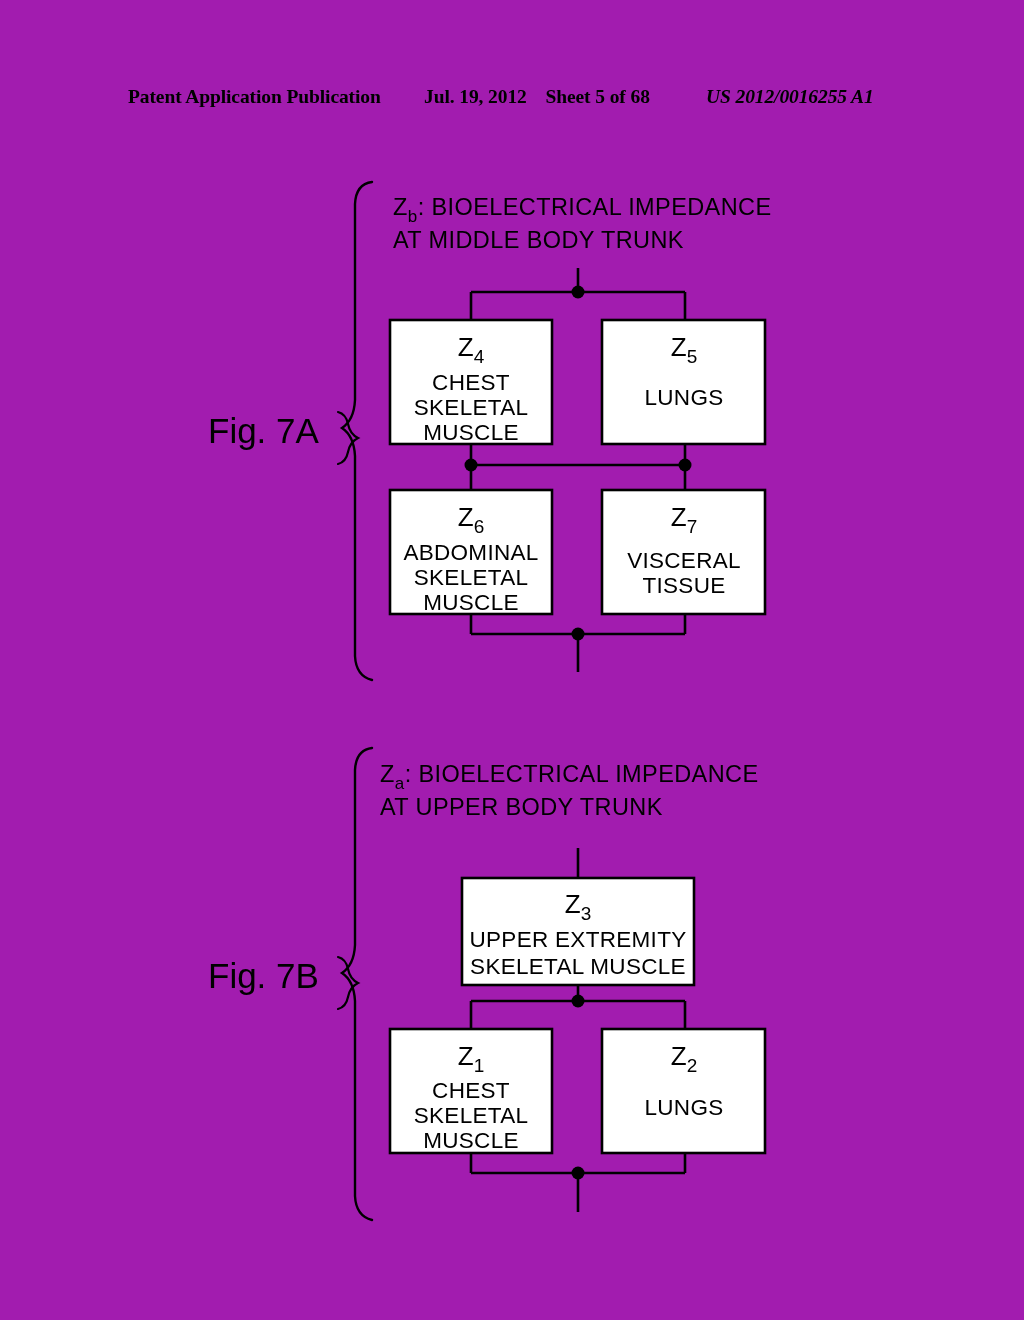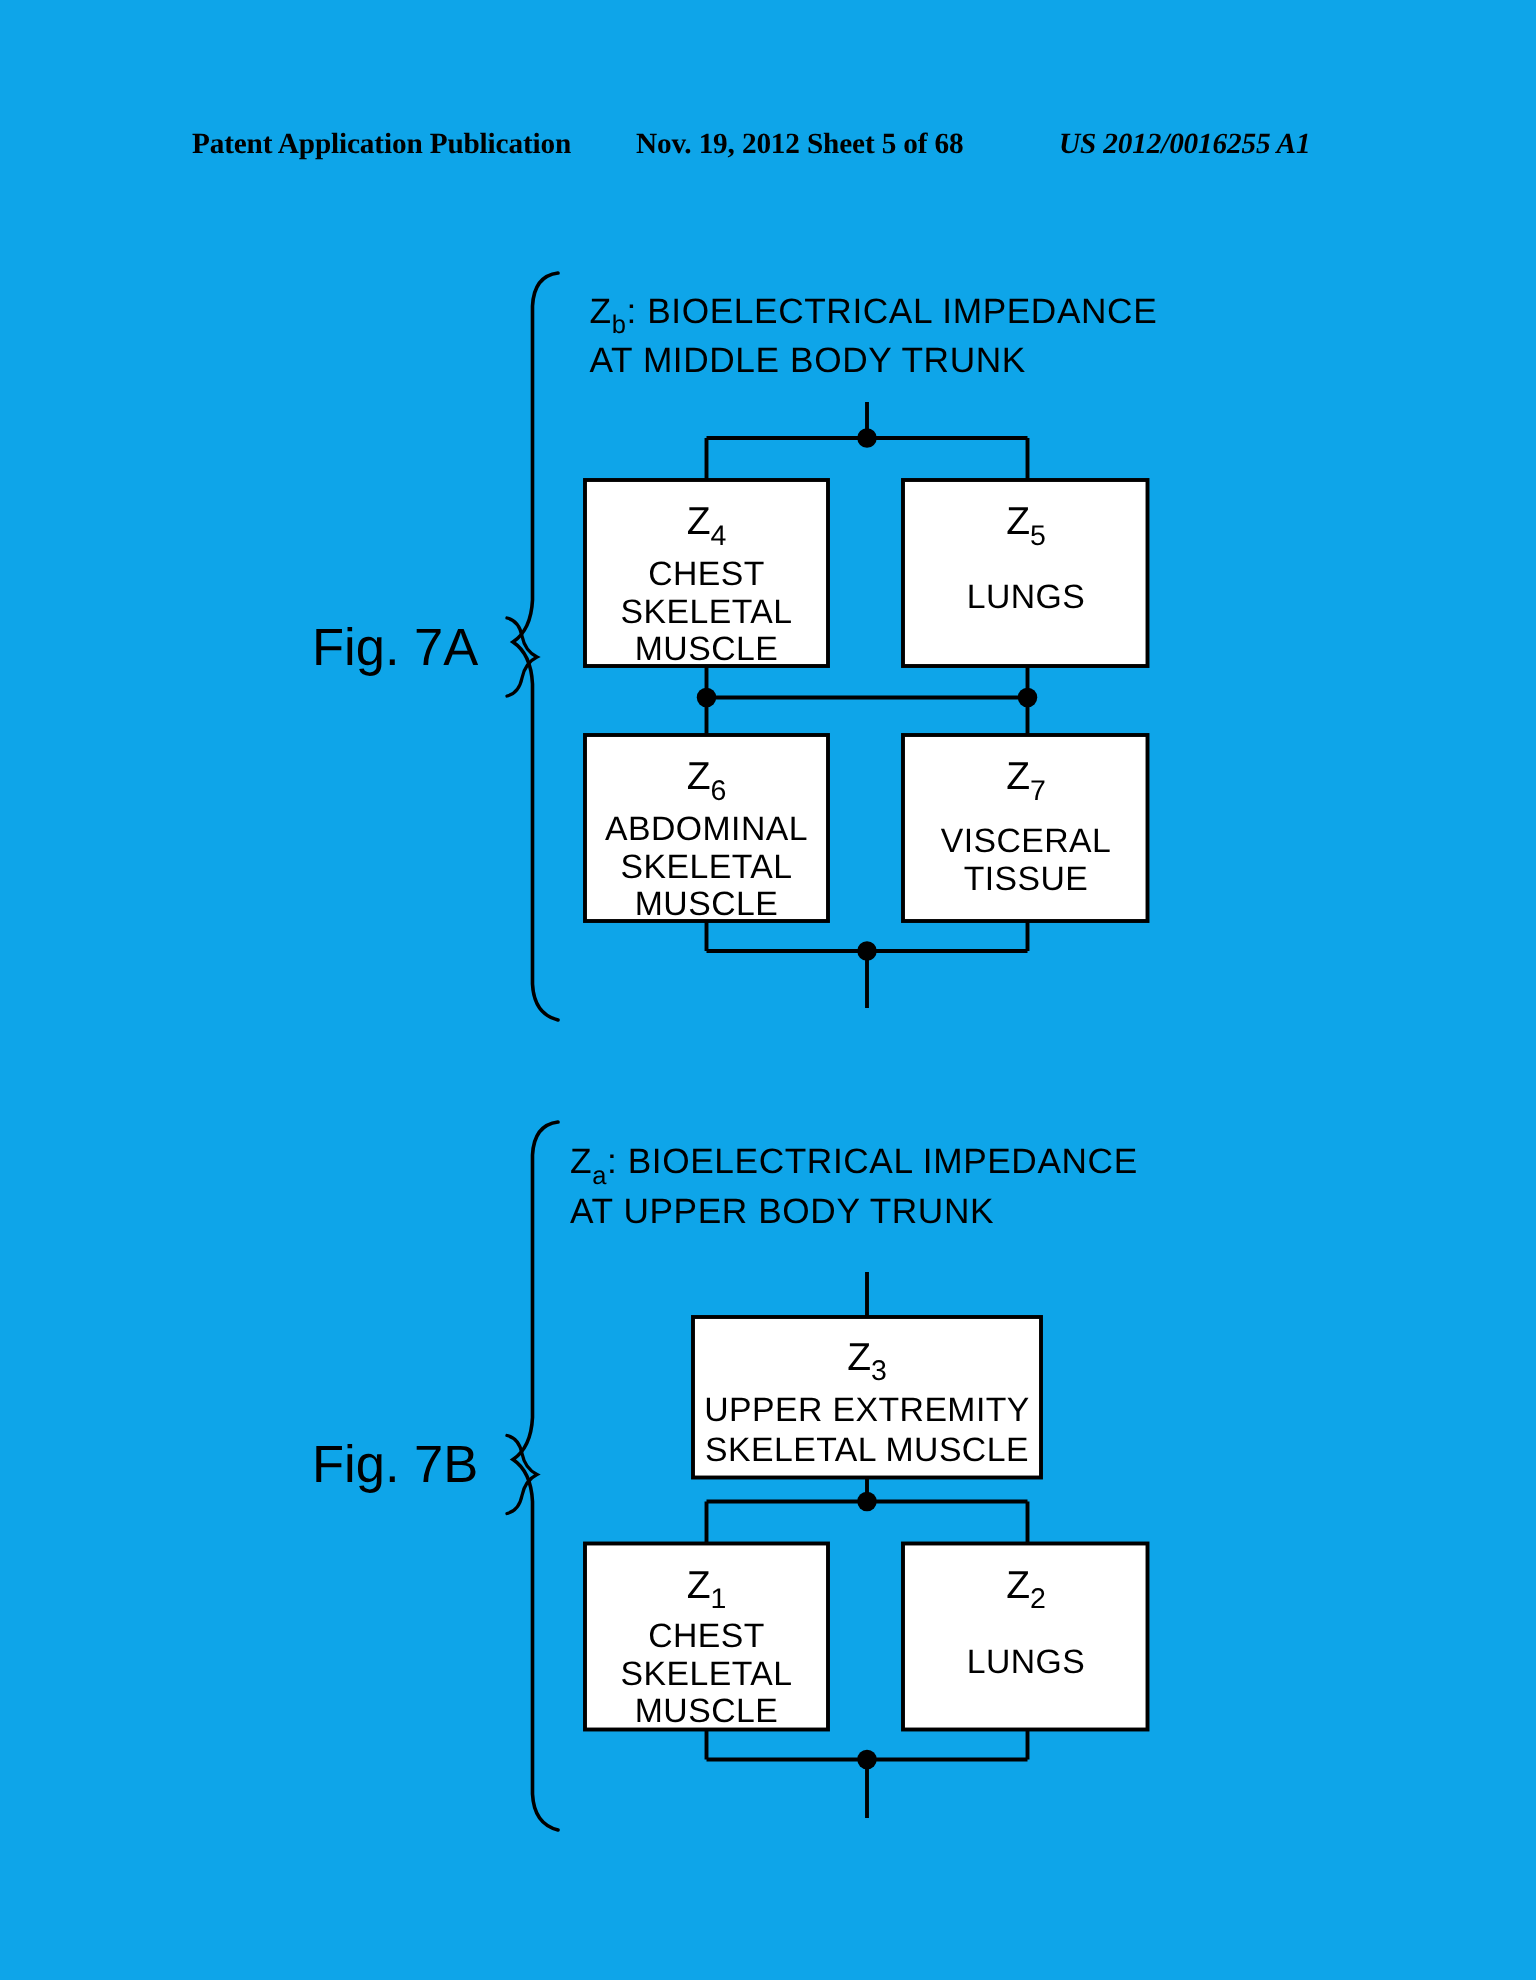--- a/index.html
+++ b/index.html
@@ -14,21 +14,21 @@
     position: relative;
     font-family: "Liberation Sans", sans-serif;
     color: #000000;
     overflow: hidden;
   }
   .page {
     position: absolute;
     left: 0; top: 0;
     width: 1024px;
     height: 1320px;
-    background: #0ea5e9;
+    background: #a21caf;
   }
   
   .pub-header {
     position: absolute;
     left: 0;
     top: 86px;
     width: 1024px;
     height: 26px;
     display: flex;
     align-items: baseline;
@@ -40,20 +40,21 @@
   }
   .hdr-left {
     position: absolute;
     left: 128px;
   }
   .hdr-mid {
     position: absolute;
     left: 424px;
   }
   .hdr-mid .sheet {
+    margin-left: 14px;
   }
   .hdr-right {
     position: absolute;
     left: 706px;
     font-style: italic;
   }
   
   .fig-svg {
     position: absolute;
     left: 0;
@@ -118,21 +119,21 @@
   }
 </style>
 </head>
 <body>
 
 <div class="page">
 
   <div class="pub-header">
     <span class="hdr-left">Patent Application Publication</span>
     <span class="hdr-mid">
-      <span>Nov. 19, 2012</span>
+      <span>Jul. 19, 2012</span>
       <span class="sheet">Sheet 5 of 68</span>
     </span>
     <span class="hdr-right">US 2012/0016255 A1</span>
   </div>
 
   <svg class="fig-svg" viewBox="0 0 1024 1320">
 
     <g>
 
       <text class="fig-label" x="208" y="443">Fig. 7A</text>

